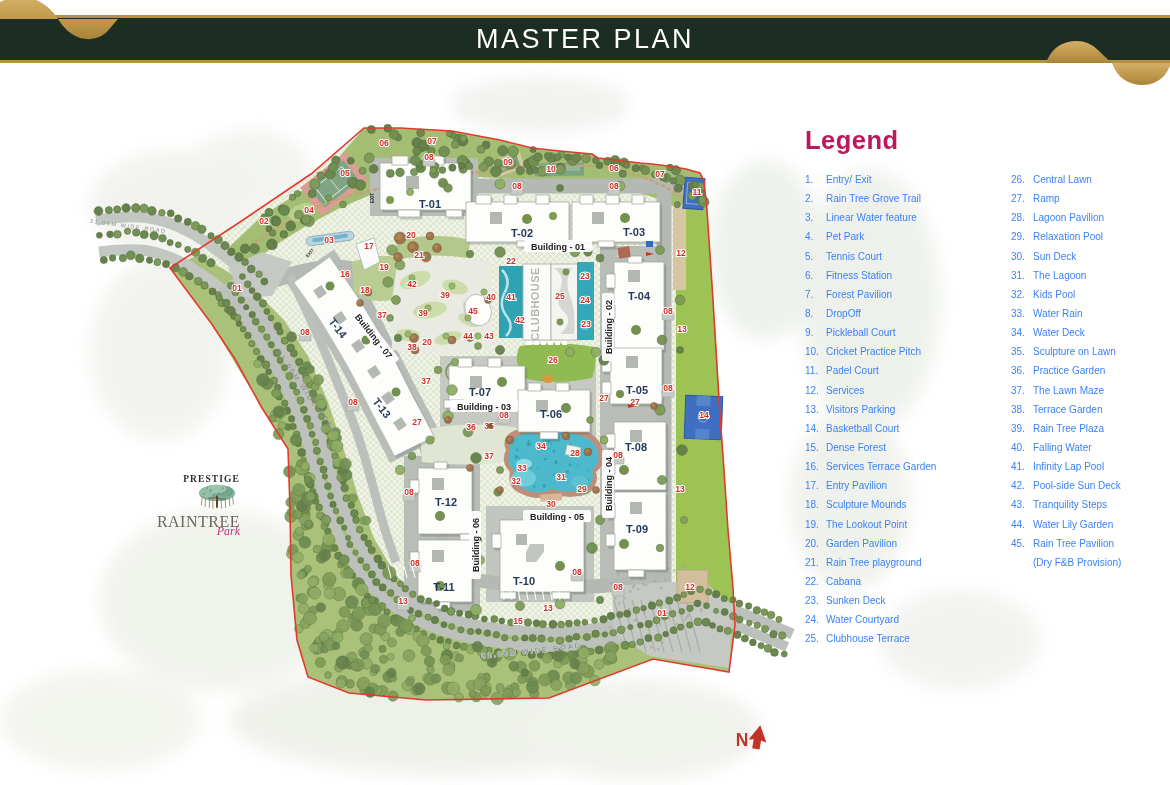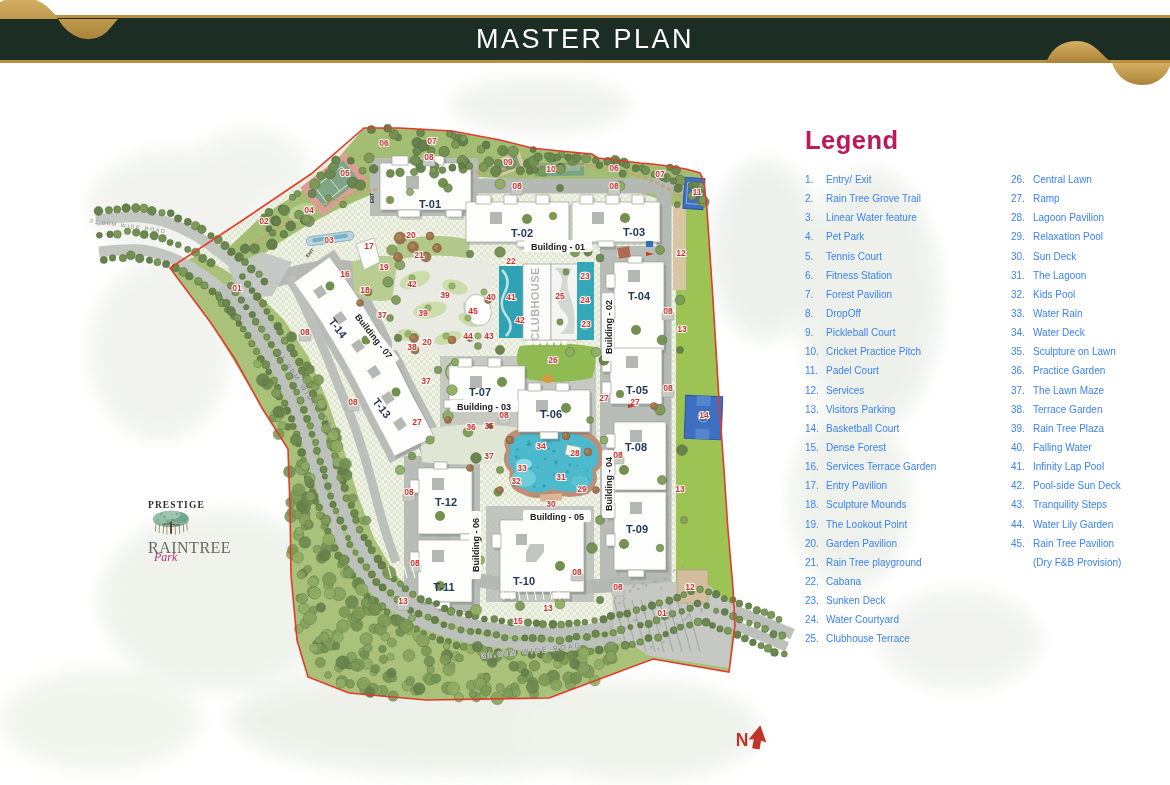--- a/index.html
+++ b/index.html
@@ -6,21 +6,21 @@
 .bar{position:absolute;left:0;top:3px;width:1170px;height:42px;background:#1c2d24;border-top:3px solid #b79041;border-bottom:3.5px solid #b79041;}
 .title{position:absolute;left:0;top:3px;width:1170px;text-align:center;color:#fff;font-size:27px;letter-spacing:2.5px;line-height:49px;font-weight:400;}
 .legend{position:absolute;left:805px;top:126px;}
 .legend h2{margin:0 0 22px 0;font-size:25.5px;font-weight:bold;color:#be185d;letter-spacing:0.5px;}
 .cols{position:absolute;top:44px;left:0;width:360px;}
 .c1{position:absolute;left:0;top:0;width:178px;}
 .c2{position:absolute;left:178px;top:0;width:182px;margin-left:28px;}
 .row{height:19.15px;line-height:19.15px;font-size:10px;color:#3b82f6;white-space:nowrap;}
 .row .n{display:inline-block;width:21px;}
 .c2 .row .n{width:22px;}
-.logo{position:absolute;left:148px;top:500px;width:92px;text-align:left;}
+.logo{position:absolute;left:148px;top:474px;width:92px;text-align:right;}
 .logo .p{font-family:"Liberation Serif",serif;font-size:9.5px;font-weight:bold;letter-spacing:1.1px;color:#2e2e2e;}
 .logo .rt{font-family:Liberation Serif, serif;font-size:16px;letter-spacing:0.5px;color:#68685f;margin-top:-3px;}
 .logo .pk{font-family:"Liberation Serif",serif;font-style:italic;font-size:12px;color:#bc3377;margin-top:-7px;margin-left:6px;}
 svg.map{position:absolute;left:0;top:0;}
 </style></head><body>
 
 <div class="hdr">
 
 <div class="bar"></div>
 

